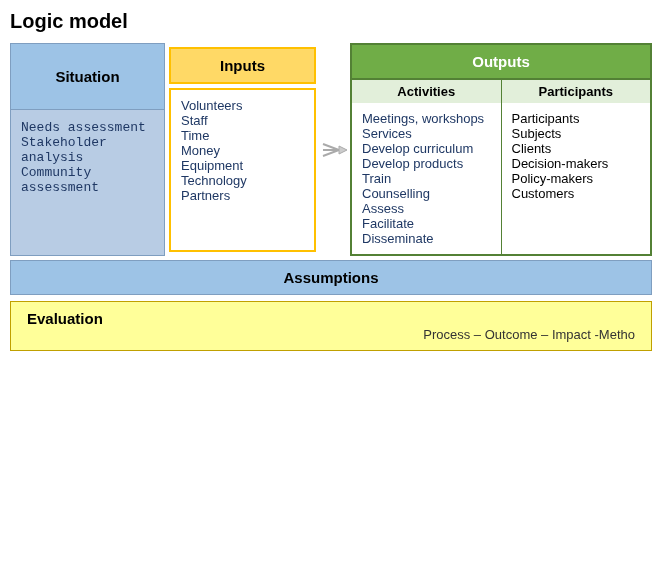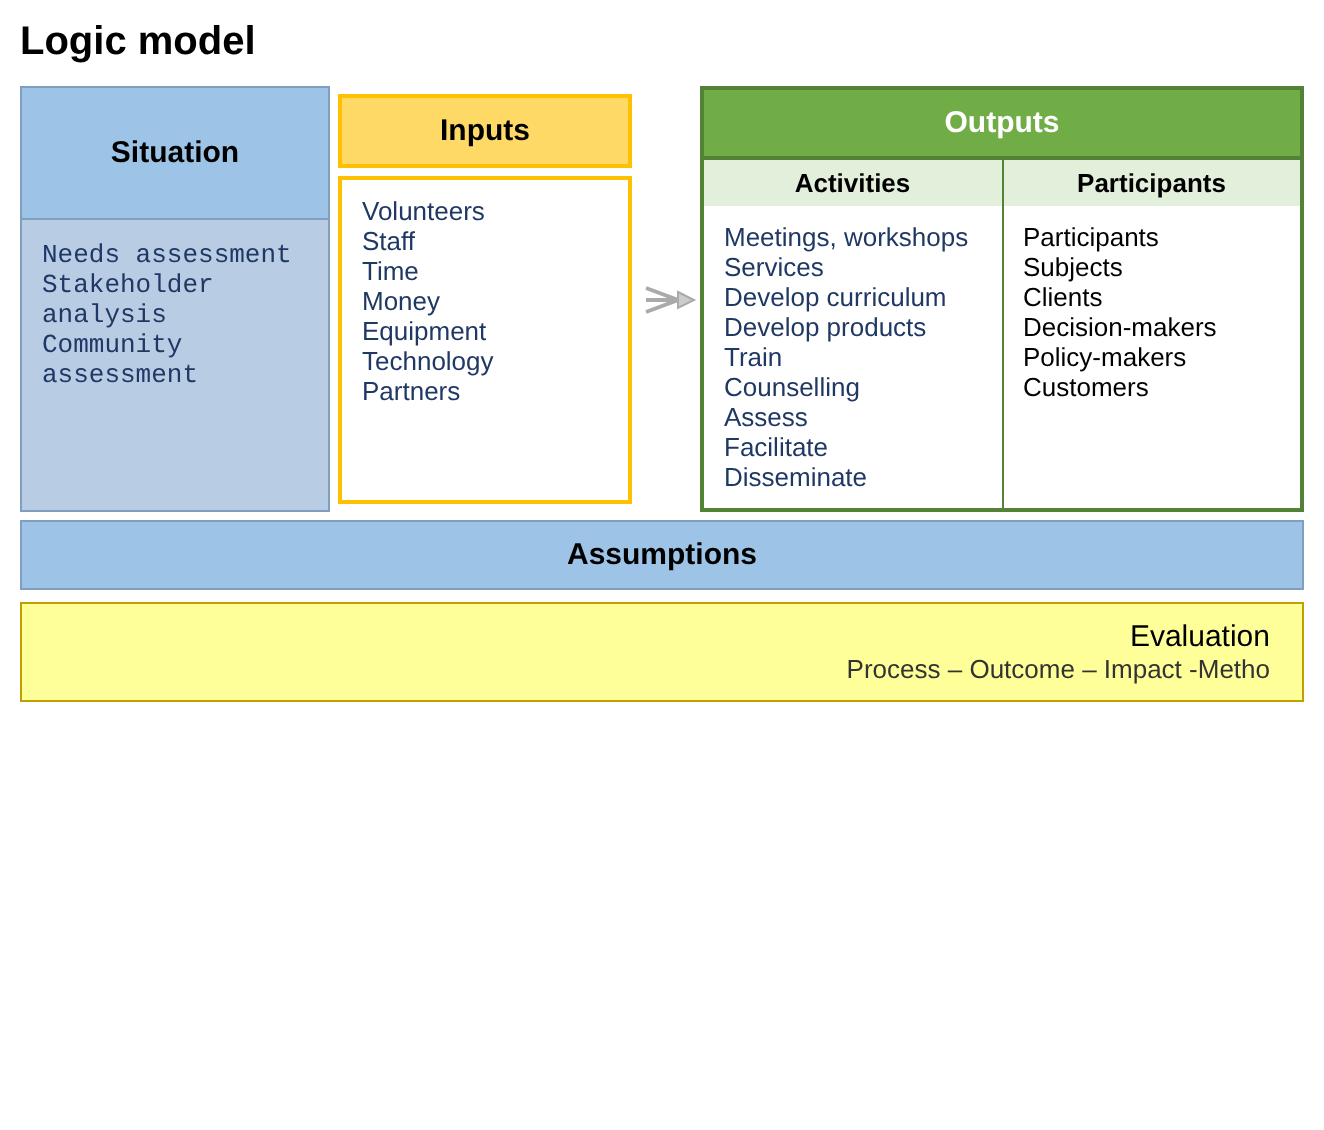--- a/index.html
+++ b/index.html
@@ -145,23 +145,22 @@
       margin-top: 4px;
     }
     
     .evaluation-row {
       background: #ffff99;
       border: 1px solid #c0a000;
       padding: 8px 16px;
       margin-top: 6px;
     }
     .evaluation-title {
-      font-weight: normal;
-      font-size: 15px;
-      text-align: right;
+      font-weight: bold;
+      font-size: 15px;
     }
     .evaluation-subtitle {
       font-size: 13px;
       text-align: right;
       color: #333;
     }
     
     .arrow-svg {
       width: 28px;
       height: 28px;

